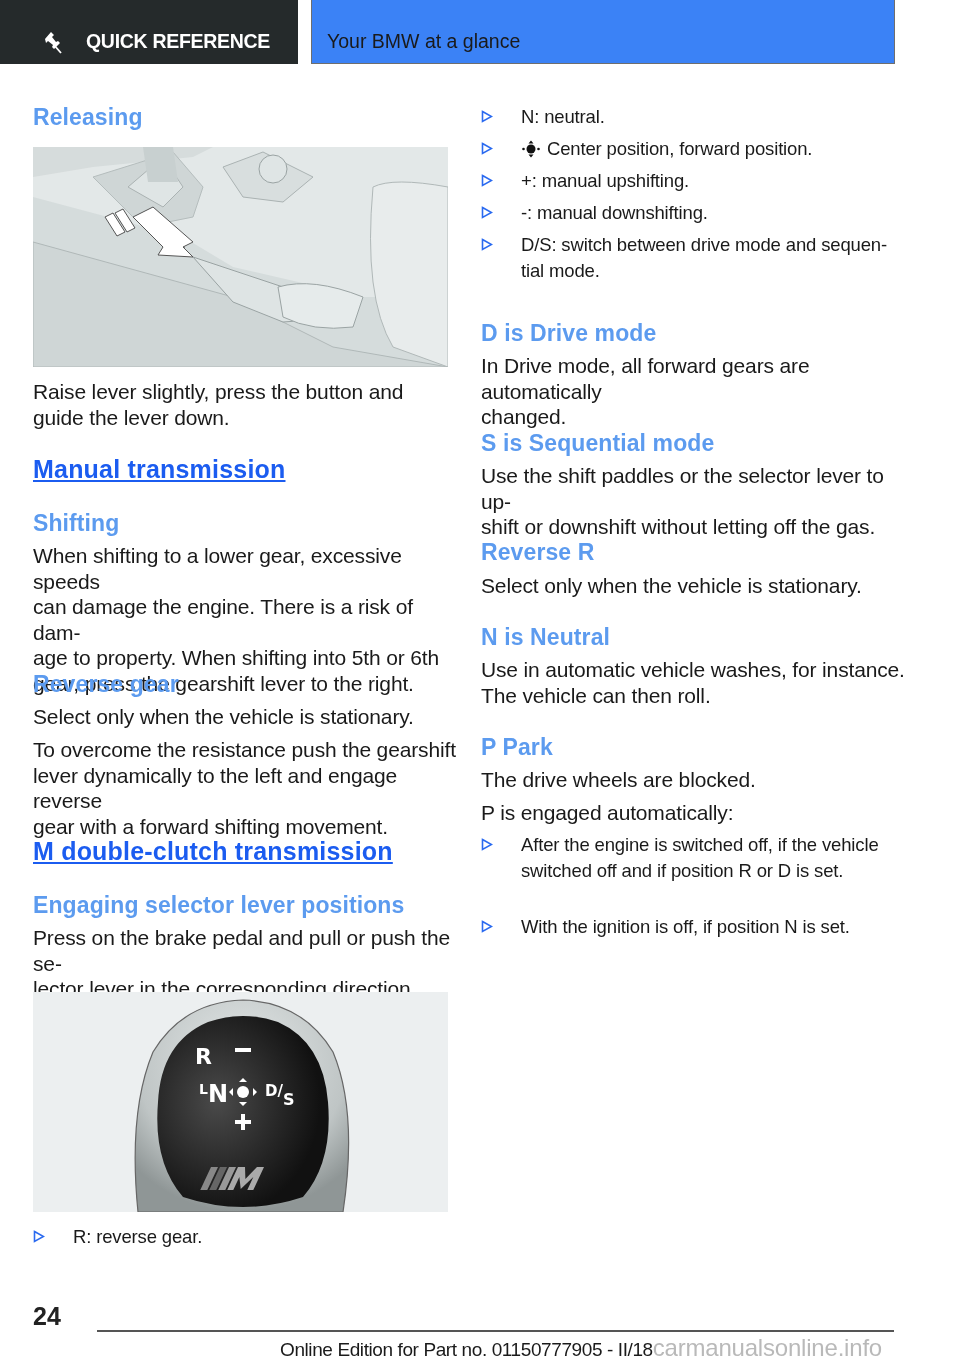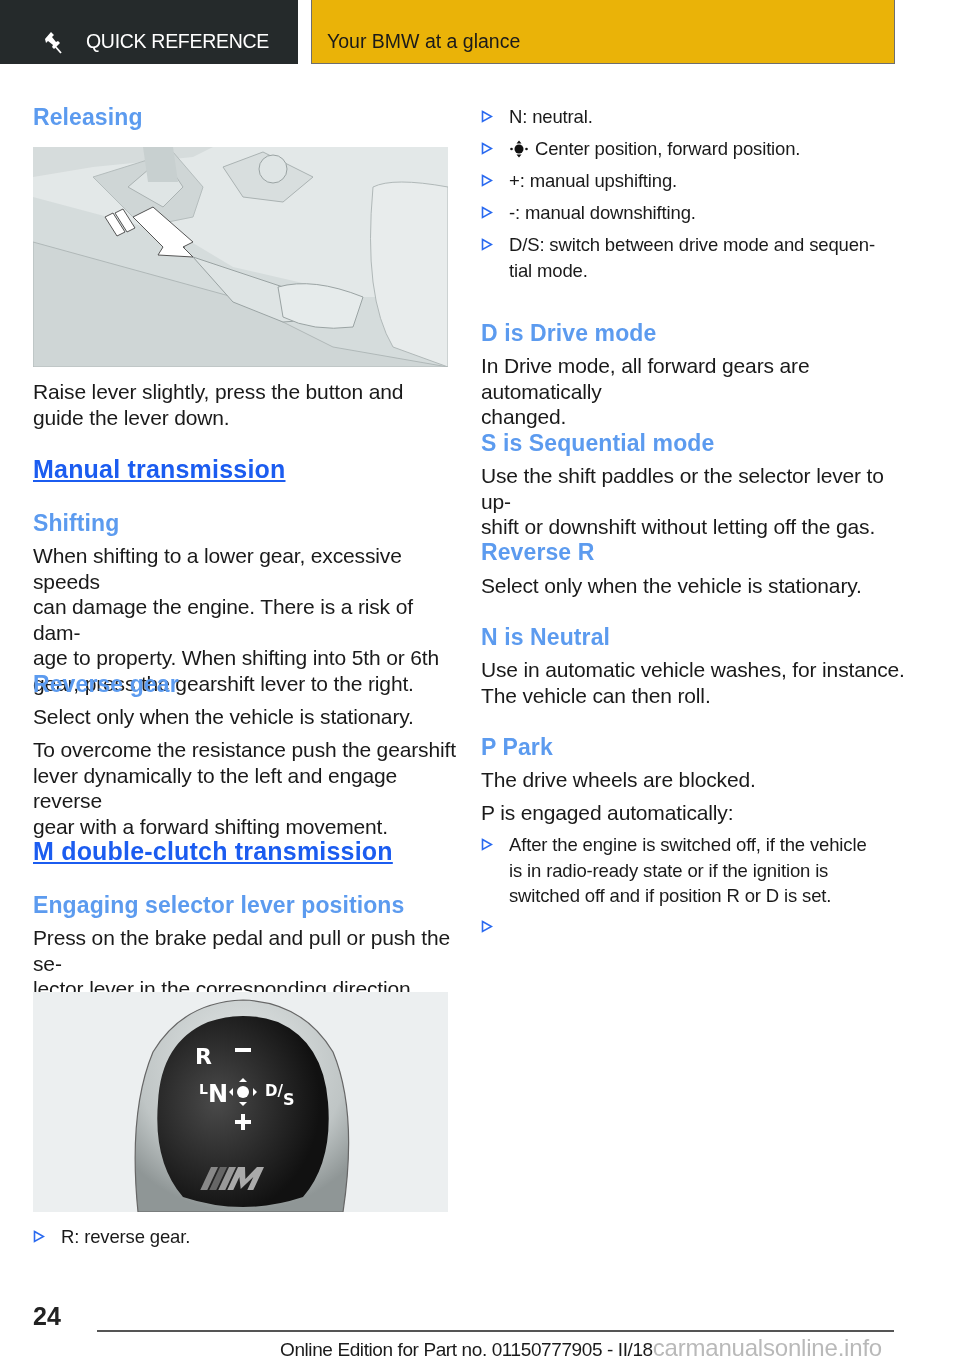--- a/index.html
+++ b/index.html
@@ -2,35 +2,35 @@
 <html><head>
   <meta charset="utf-8">
   <style>
     * { box-sizing: border-box; margin: 0; padding: 0; }
     html, body { width: 960px; height: 1362px; background: #ffffff; overflow: hidden; }
     body { position: relative; font-family: "Liberation Sans", "DejaVu Sans", sans-serif; color: #1a1a1a; }
 
     
     .hdr-dark { position: absolute; left: 0; top: 0; width: 298px; height: 64px; background: #252a2b; color: #ffffff; }
     .hdr-dark .pin { position: absolute; left: 42px; top: 30px; width: 22px; height: 24px; }
-    .hdr-dark .lbl { position: absolute; left: 86px; top: 30px; font-size: 19.5px; font-weight: normal; letter-spacing: -0.3px; }
-    .hdr-light { position: absolute; left: 311px; top: 0; width: 584px; height: 64px; border: 1.5px solid #6e6e6e; border-top: none; background: #eab308; }
+    .hdr-dark .lbl { position: absolute; left: 86px; top: 30px; font-size: 19.5px; font-weight: bold; letter-spacing: -0.3px; }
+    .hdr-light { position: absolute; left: 311px; top: 0; width: 584px; height: 64px; border: 1.5px solid #6e6e6e; border-top: none; background: #3b82f6; }
     .hdr-light .lbl { position: absolute; left: 15px; top: 30px; font-size: 19.5px; color: #1a1a1a; }
 
     
     .col { position: absolute; top: 0; }
     .col-left { left: 33px; width: 415px; }
     .col-right { left: 481px; width: 420px; }
 
     .abs { position: absolute; left: 0; }
     .h2 { font-size: 25px; font-weight: bold; color: #1b5cf0; letter-spacing: 0.2px; white-space: nowrap; text-decoration: underline; }
     .h3 { font-size: 23px; font-weight: bold; color: #5c9bef; letter-spacing: 0.1px; white-space: nowrap; }
     .p { font-size: 21px; line-height: 25.5px; color: #1a1a1a; letter-spacing: -0.15px; }
 
-    .li { position: absolute; left: 0; width: 420px; font-size: 18.5px; line-height: 25.5px; color: #1a1a1a; padding-left: 28px; letter-spacing: -0.15px; }
+    .li { position: absolute; left: 0; width: 420px; font-size: 18.5px; line-height: 25.5px; color: #1a1a1a; padding-left: 40px; letter-spacing: -0.15px; }
     .li .tri { position: absolute; left: 0; top: 6px; width: 12px; height: 13px; }
 
     .img { position: absolute; left: 0; width: 415px; height: 220px; background: #e8ecec; overflow: hidden; }
 
     
     .pgnum { position: absolute; left: 33px; top: 1302px; font-size: 25px; font-weight: bold; color: #222; text-align: center; }
     .footline { position: absolute; left: 97px; top: 1330px; width: 797px; height: 2px; background: #555; }
     .foottxt { position: absolute; left: 280px; top: 1334px; font-size: 19px; color: #1a1a1a; letter-spacing: -0.4px; white-space: nowrap; }
     .foottxt .wm { color: #b9b9b9; font-size: 24px; letter-spacing: -0.2px; }
 
@@ -208,27 +208,27 @@
 
   <div class="abs h3" style="top:734px">P Park</div>
   <div class="abs p" style="top:767px; width:430px">The drive wheels are blocked.</div>
   <div class="abs p" style="top:800px; width:430px">P is engaged automatically:</div>
 
   <div class="li" style="top:832px">
     <svg class="tri" viewBox="0 0 12 13">
         <path d="M1.5 1.5 L10.5 6.5 L1.5 11.5 Z" fill="none" stroke="#2a6af0" stroke-width="1.6"></path>
       </svg>
     <div>After the engine is switched off, if the vehicle</div>
-    <div>is in radio-ready state or if the ignition is</div>
     <div>switched off and if position R or D is set.</div>
   </div>
   <div class="li" style="top:914px">
     <svg class="tri" viewBox="0 0 12 13">
         <path d="M1.5 1.5 L10.5 6.5 L1.5 11.5 Z" fill="none" stroke="#2a6af0" stroke-width="1.6"></path>
       </svg>
+    <span>With the ignition is off, if position N is set.</span>
   </div>
 </div>
 
 <div class="pgnum">24</div>
 <div class="footline"></div>
 <div class="foottxt">
   <span>Online Edition for Part no. 01150777905 - II/18</span><span class="wm">carmanualsonline.info</span>
 </div>
 
 </body></html>

